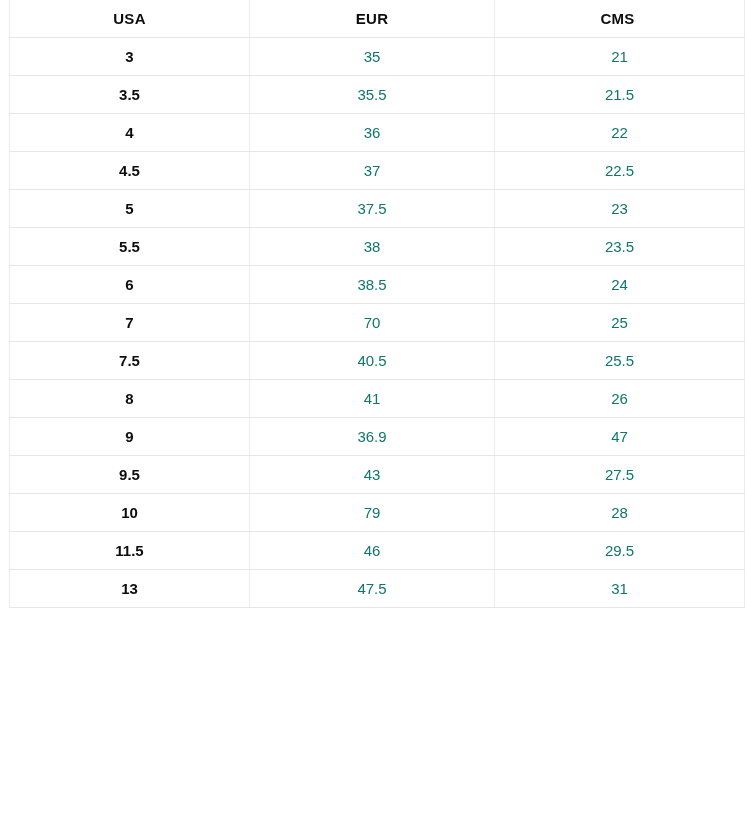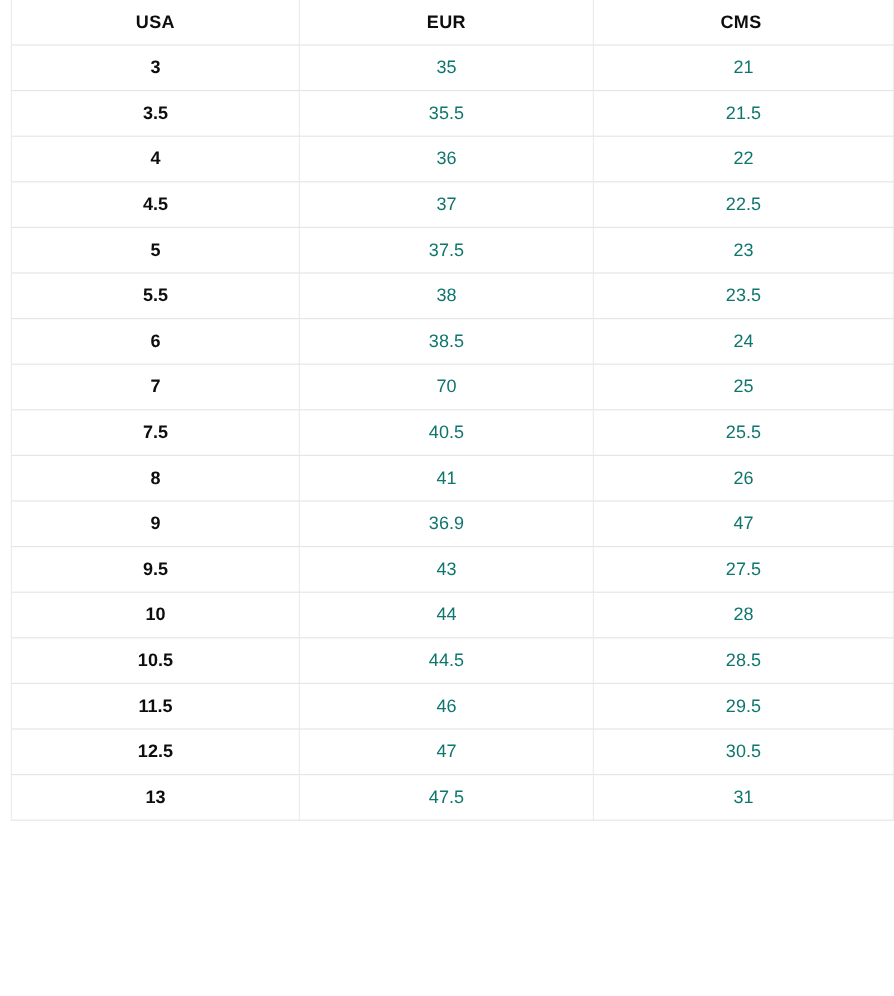--- a/index.html
+++ b/index.html
@@ -157,37 +157,27 @@
           <td class="cell-eur">36.9</td>
           <td class="cell-cms">47</td>
         </tr>
         <tr>
           <td class="cell-usa">9.5</td>
           <td class="cell-eur">43</td>
           <td class="cell-cms">27.5</td>
         </tr>
         <tr>
           <td class="cell-usa">10</td>
-          <td class="cell-eur">44</td>
+          <td class="cell-eur">79</td>
           <td class="cell-cms">28</td>
-        </tr>
-        <tr>
-          <td class="cell-usa">10.5</td>
-          <td class="cell-eur">44.5</td>
-          <td class="cell-cms">28.5</td>
         </tr>
         <tr>
           <td class="cell-usa">11.5</td>
           <td class="cell-eur">46</td>
           <td class="cell-cms">29.5</td>
-        </tr>
-        <tr>
-          <td class="cell-usa">12.5</td>
-          <td class="cell-eur">47</td>
-          <td class="cell-cms">30.5</td>
         </tr>
         <tr>
           <td class="cell-usa">13</td>
           <td class="cell-eur">47.5</td>
           <td class="cell-cms">31</td>
         </tr>
       </tbody>
   </table>
 </div>
 

